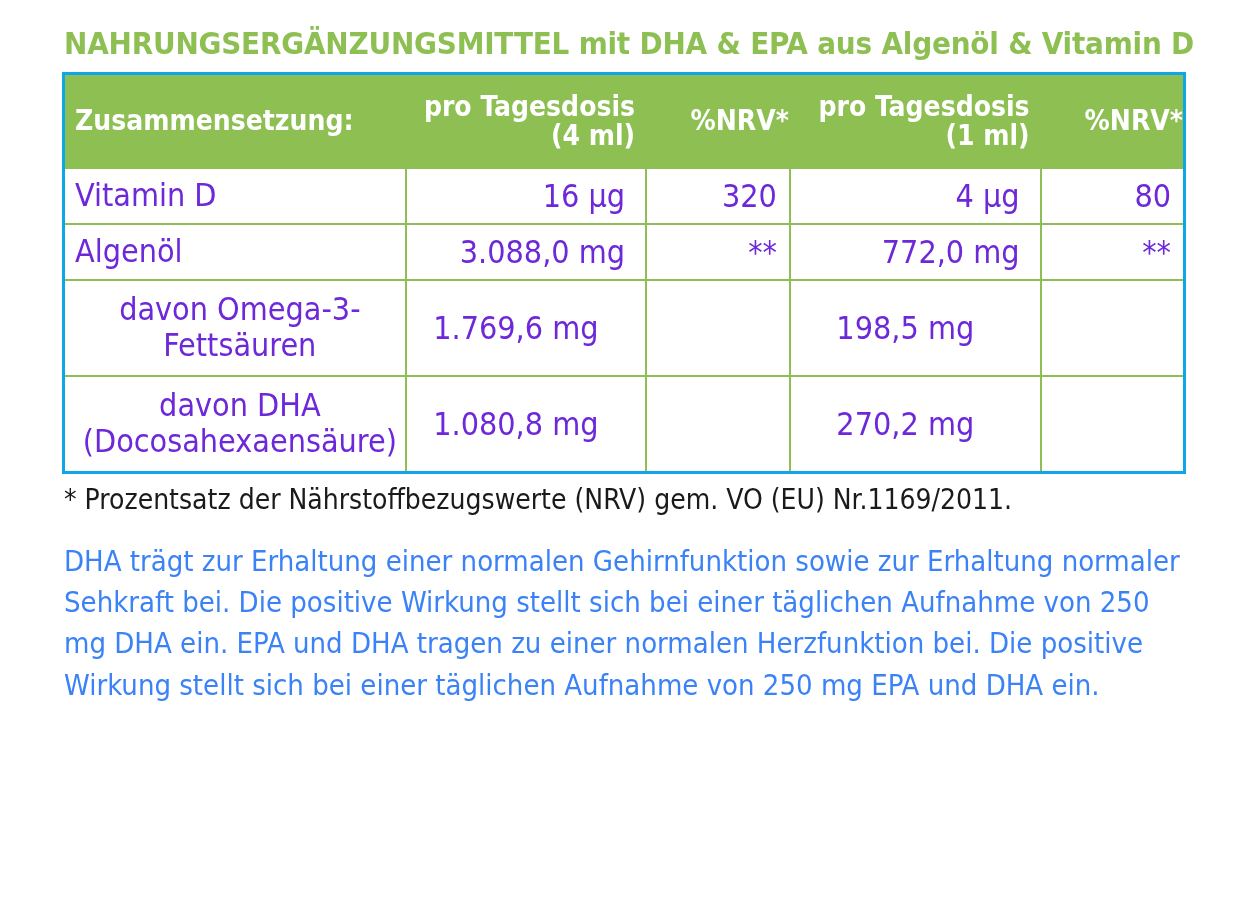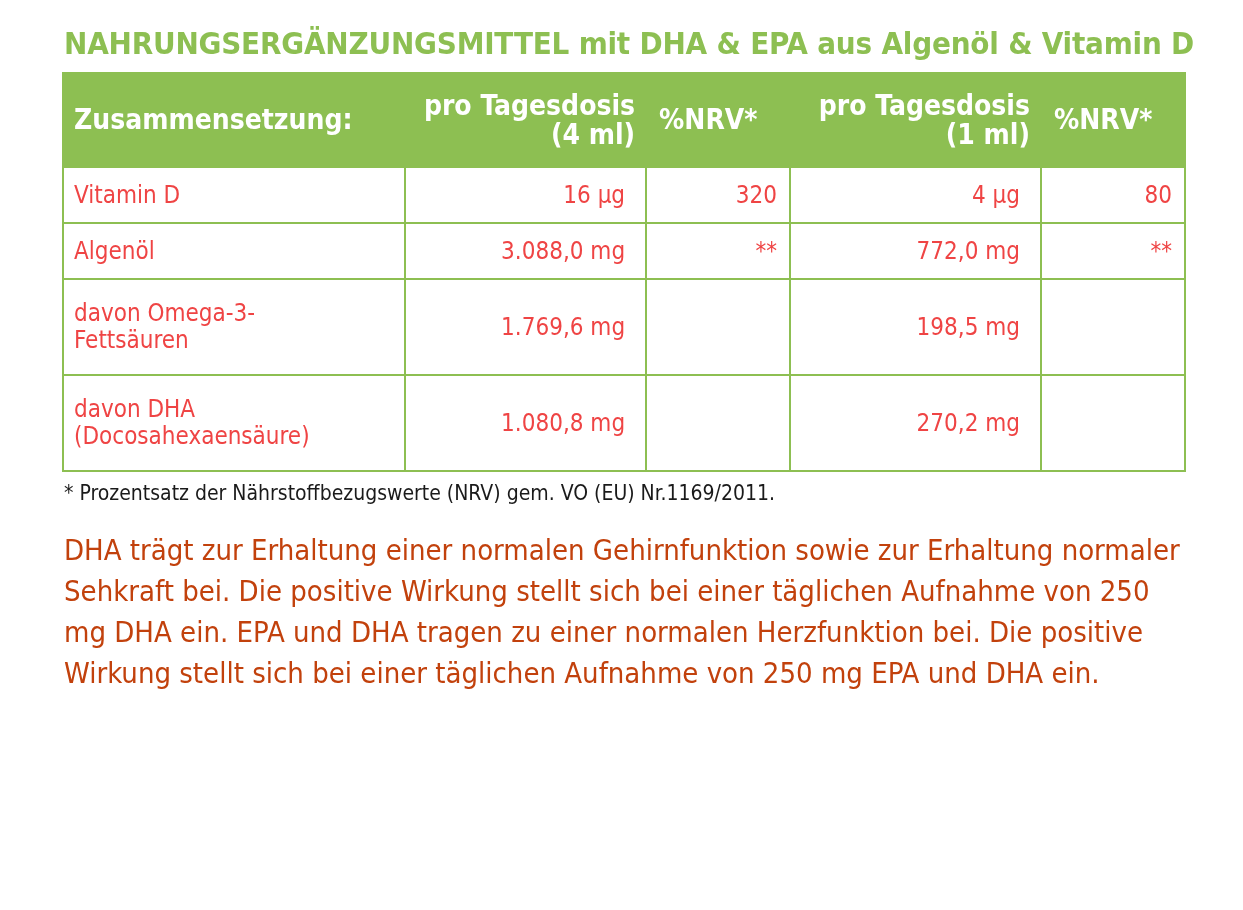--- a/index.html
+++ b/index.html
@@ -29,21 +29,21 @@
     letter-spacing: -0.2px;
     white-space: nowrap;
     margin: 8px 0 12px 2px;
     line-height: 1.1;
   }
 
   table.nutri {
     border-collapse: collapse;
     table-layout: fixed;
     width: 1124px;
-    border: 1px solid #0ea5e9;
+    border: 3px solid #0ea5e9;
   }
   table.nutri td, table.nutri th {
     border: 2px solid #8dbf52;
     padding: 0;
     vertical-align: middle;
   }
 
   thead th {
     background: #8dbf52;
     color: #ffffff;
@@ -58,64 +58,64 @@
     text-align: left;
     padding-left: 10px;
     vertical-align: middle;
     border-left-color: #8dbf52;
   }
   thead th.dose {
     text-align: right;
     padding-right: 10px;
   }
   thead th.nrv {
-    text-align: left;
+    text-align: right;
     padding-left: 12px;
   }
   thead th.last {
     border-right-color: #8dbf52;
   }
   thead tr th { border-top-color: #8dbf52; }
 
   tbody td {
-    font-size: 24px;
-    color: #ef4444;
+    font-size: 32px;
+    color: #6d28d9;
     height: 54px;
   }
   tbody td.name {
     text-align: left;
     padding-left: 10px;
     line-height: 1.12;
   }
   tbody td.num {
     text-align: right;
     padding-right: 20px;
     white-space: nowrap;
   }
   tbody td.nrv {
     text-align: right;
     padding-right: 12px;
     white-space: nowrap;
   }
-  tbody tr.tall td { height: 94px; }
+  tbody tr.tall td { height: 94px; text-align: center; }
   .nm-line { display: block; }
 
   .footnotes {
     margin: 8px 0 0 2px;
-    font-size: 21px;
+    font-size: 28px;
     line-height: 1.32;
     color: #1a1a1a;
   }
   .footnotes div { white-space: nowrap; }
 
   .claims {
     margin: 22px 0 0 2px;
     font-size: 29px;
     line-height: 1.42;
-    color: #c2410c;
+    color: #3b82f6;
     max-width: 1120px;
   }
 </style>
 </head>
 <body>
 
 <div class="page">
 
   <div class="headline">NAHRUNGSERGÄNZUNGSMITTEL mit DHA &amp; EPA aus Algenöl &amp; Vitamin D</div>
 

